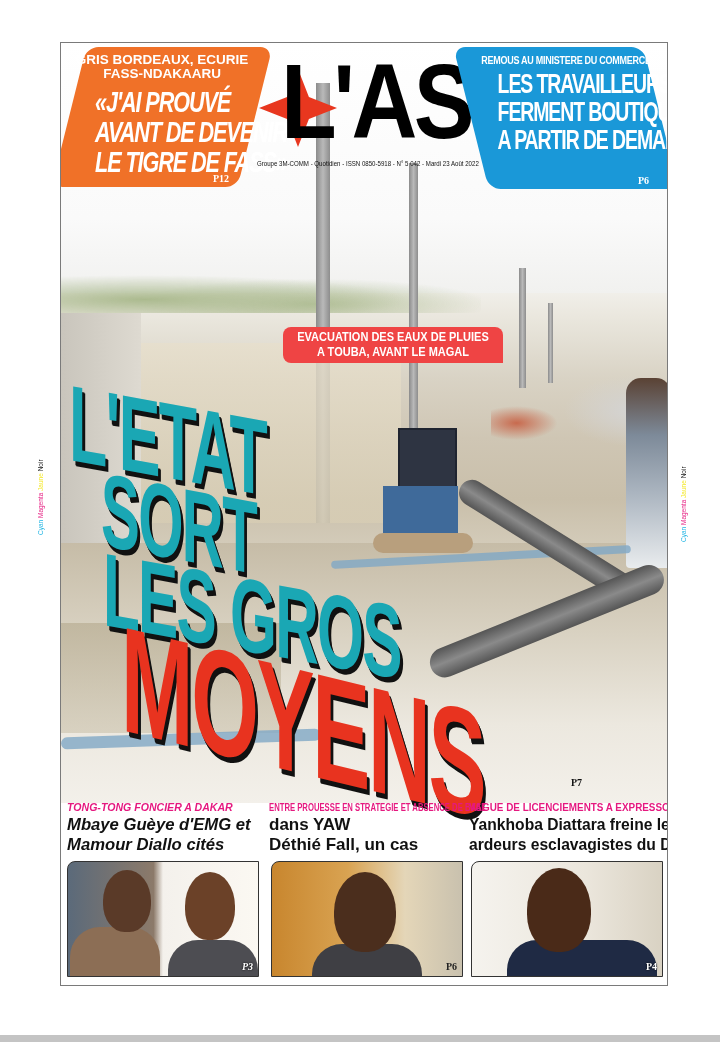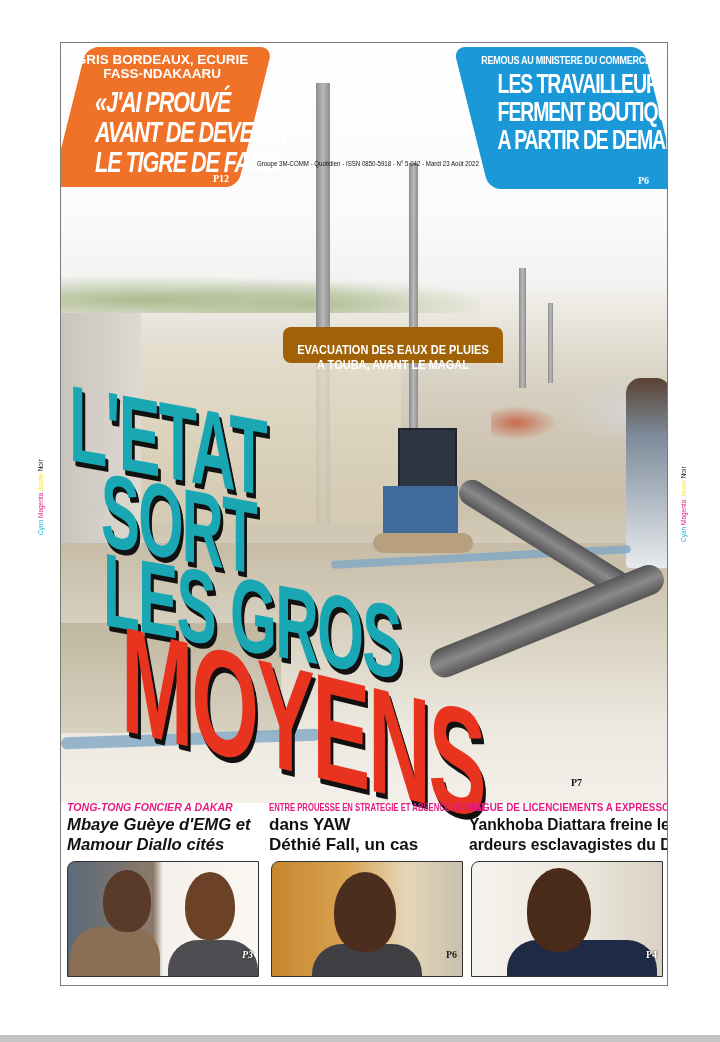--- a/index.html
+++ b/index.html
@@ -41,38 +41,38 @@
   .box-right .box-title { font-size:27px; line-height:28px; margin-top:3px; }
   .page-ref { position:absolute; font-family:"Liberation Serif", serif; font-weight:bold; font-size:10px; }
   .box-left .page-ref { right:26px; bottom:3px; color:#fff; }
   .box-right .page-ref { right:12px; bottom:3px; color:#fff; }
 
   .logo { position:absolute; left:196px; top:8px; width:220px; height:115px; }
   .logo .diamond2 { position:absolute; left:2px; top:18px; width:78px; height:78px; background:#e8371f; clip-path:polygon(50% 0,64% 36%,100% 50%,64% 64%,50% 100%,36% 64%,0 50%,36% 36%); }
   .logo .mark { position:absolute; left:24px; top:-2px; font-family:"Liberation Sans", sans-serif; font-weight:bold; font-size:106px; line-height:104px; color:#000; letter-spacing:-4px; transform:scaleX(0.86); transform-origin:left top; }
   .imprint { position:absolute; left:196px; top:116px; width:230px; text-align:center; font-size:7.2px; color:#111; white-space:nowrap; transform:scaleX(0.85); transform-origin:left top; }
 
-  .sub-banner { position:absolute; left:222px; top:284px; width:220px; height:36px; background:#a16207; border-radius:8px 8px 0 8px; color:#fff; font-weight:bold; font-size:12.5px; line-height:15px; text-align:center; padding-top:16px; box-sizing:border-box; transform:scaleX(1); }
+  .sub-banner { position:absolute; left:222px; top:284px; width:220px; height:36px; background:#ef4444; border-radius:8px 8px 0 8px; color:#fff; font-weight:bold; font-size:12.5px; line-height:15px; text-align:center; padding-top:3px; box-sizing:border-box; transform:scaleX(1); }
   .sub-banner span { display:block; transform:scaleX(0.88); }
 
   .headline { position:absolute; font-family:"Liberation Sans", sans-serif; font-weight:bold; white-space:nowrap; transform-origin:left top; }
   .hl-teal { color:#1aa7b4; text-shadow:4px 4px 0 #111, 5px 5px 0 #111; }
   .hl-red { color:#e8331f; text-shadow:4px 4px 0 #111, 5px 5px 0 #111; }
   .hl1 { left:8px; top:330px; font-size:108px; line-height:100px; transform:scaleX(0.58) skewY(6deg) rotate(0deg); letter-spacing:-3px; }
   .hl2 { left:40px; top:418px; font-size:104px; line-height:96px; transform:scaleX(0.56) skewY(6deg); letter-spacing:-3px; }
   .hl3 { left:42px; top:498px; font-size:104px; line-height:96px; transform:scaleX(0.58) skewY(6deg); letter-spacing:-3px; }
   .hl4 { left:60px; top:565px; font-size:150px; line-height:140px; transform:scaleX(0.58) skewY(8deg); letter-spacing:-4px; }
   .main-ref { position:absolute; left:510px; top:734px; font-family:"Liberation Serif", serif; font-weight:bold; font-size:10px; color:#111; }
 
   
   .story { position:absolute; top:758px; width:196px; }
   .story .kicker { font-size:11.5px; line-height:13px; color:#e5197f; font-weight:bold; white-space:nowrap; transform-origin:left top; }
   .story .title { font-size:17px; line-height:20px; font-weight:bold; color:#111; margin-top:1px; white-space:nowrap; transform-origin:left top; }
   .story .thumb { position:absolute; top:60px; height:114px; border:1px solid #333; border-radius:8px 0 0 0; overflow:hidden; background:#ddd; }
-  .story .thumb .ref { position:absolute; right:5px; bottom:16px; font-family:"Liberation Serif", serif; font-weight:bold; font-size:10px; color:#fff; text-shadow:0 0 2px #000;padding-left:14px; }
+  .story .thumb .ref { position:absolute; right:5px; bottom:4px; font-family:"Liberation Serif", serif; font-weight:bold; font-size:10px; color:#fff; text-shadow:0 0 2px #000;padding-left:14px; }
   .story .thumb .pref-dark { color:#222; text-shadow:none; }
 
   .face { position:absolute; border-radius:50% 50% 45% 45%; }
   .suit { position:absolute; border-radius:30px 30px 0 0; }
 
   .cmyk { position:absolute; font-size:6.5px; white-space:nowrap; transform:rotate(-90deg); transform-origin:left top; }
   .cmyk .c { color:#24b6e4; } .cmyk .m { color:#e5197f; } .cmyk .y { color:#f4e829; } .cmyk .k { color:#222; }
 
   .bottom-bar { position:absolute; left:0; top:1035px; width:720px; height:7px; background:#c4c4c4; }
 </style>
@@ -126,20 +126,24 @@
       </div>
       <div class="box-title">
         <div>«J'AI PROUVÉ</div>
         <div>AVANT DE DEVENIR</div>
         <div>LE TIGRE DE FASS»</div>
       </div>
       <span class="page-ref">P12</span>
     </div>
   </div>
 
+  <div class="logo">
+    <div class="diamond2"></div>
+    <div class="mark">L'AS</div>
+  </div>
   <div class="imprint">Groupe 3M-COMM - Quotidien - ISSN 0850-5918 - N° 5 042 - Mardi 23 Août 2022</div>
 
   <div class="box box-right">
     <div class="box-inner">
       <div class="kicker-box">REMOUS AU MINISTERE DU COMMERCE</div>
       <div class="box-title">
         <div>LES TRAVAILLEURS</div>
         <div>FERMENT BOUTIQUE</div>
         <div>A PARTIR DE DEMAIN</div>
       </div>

